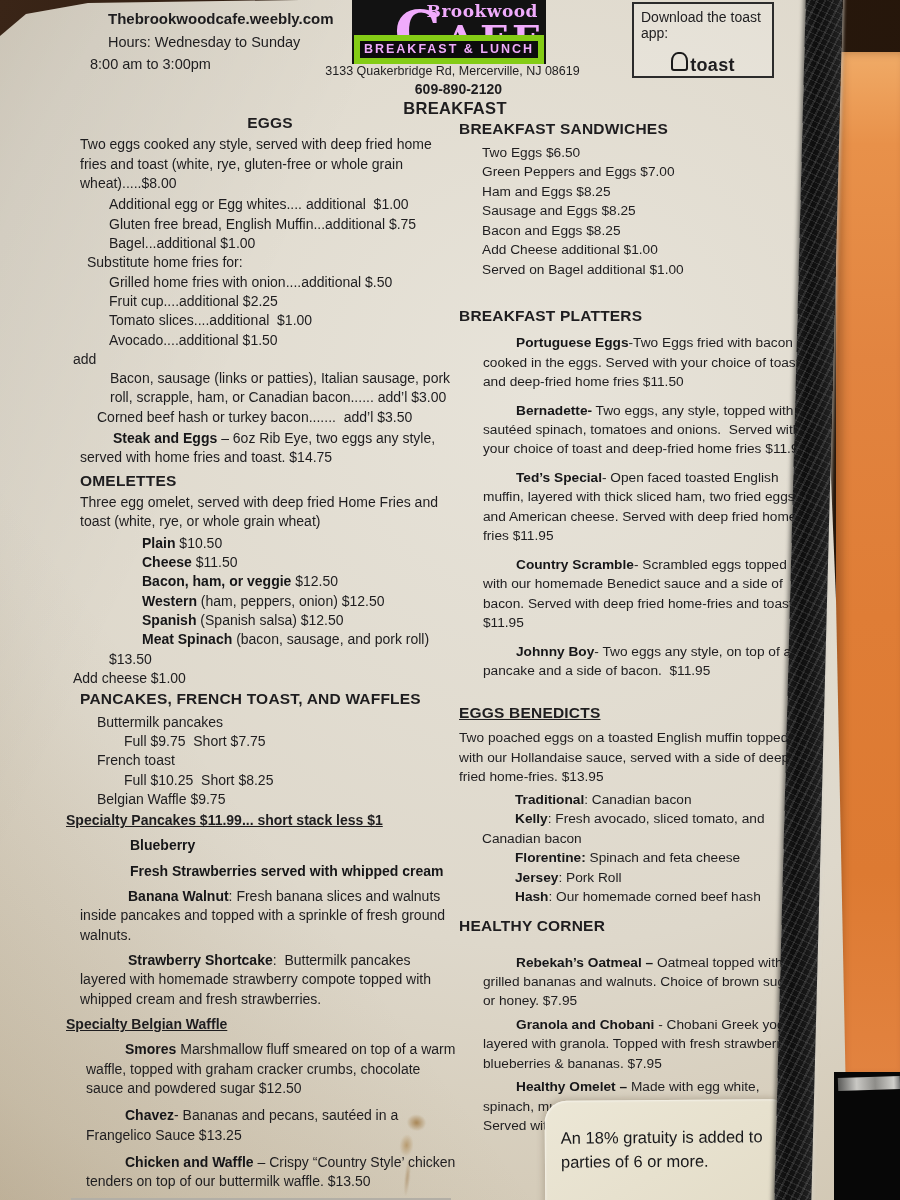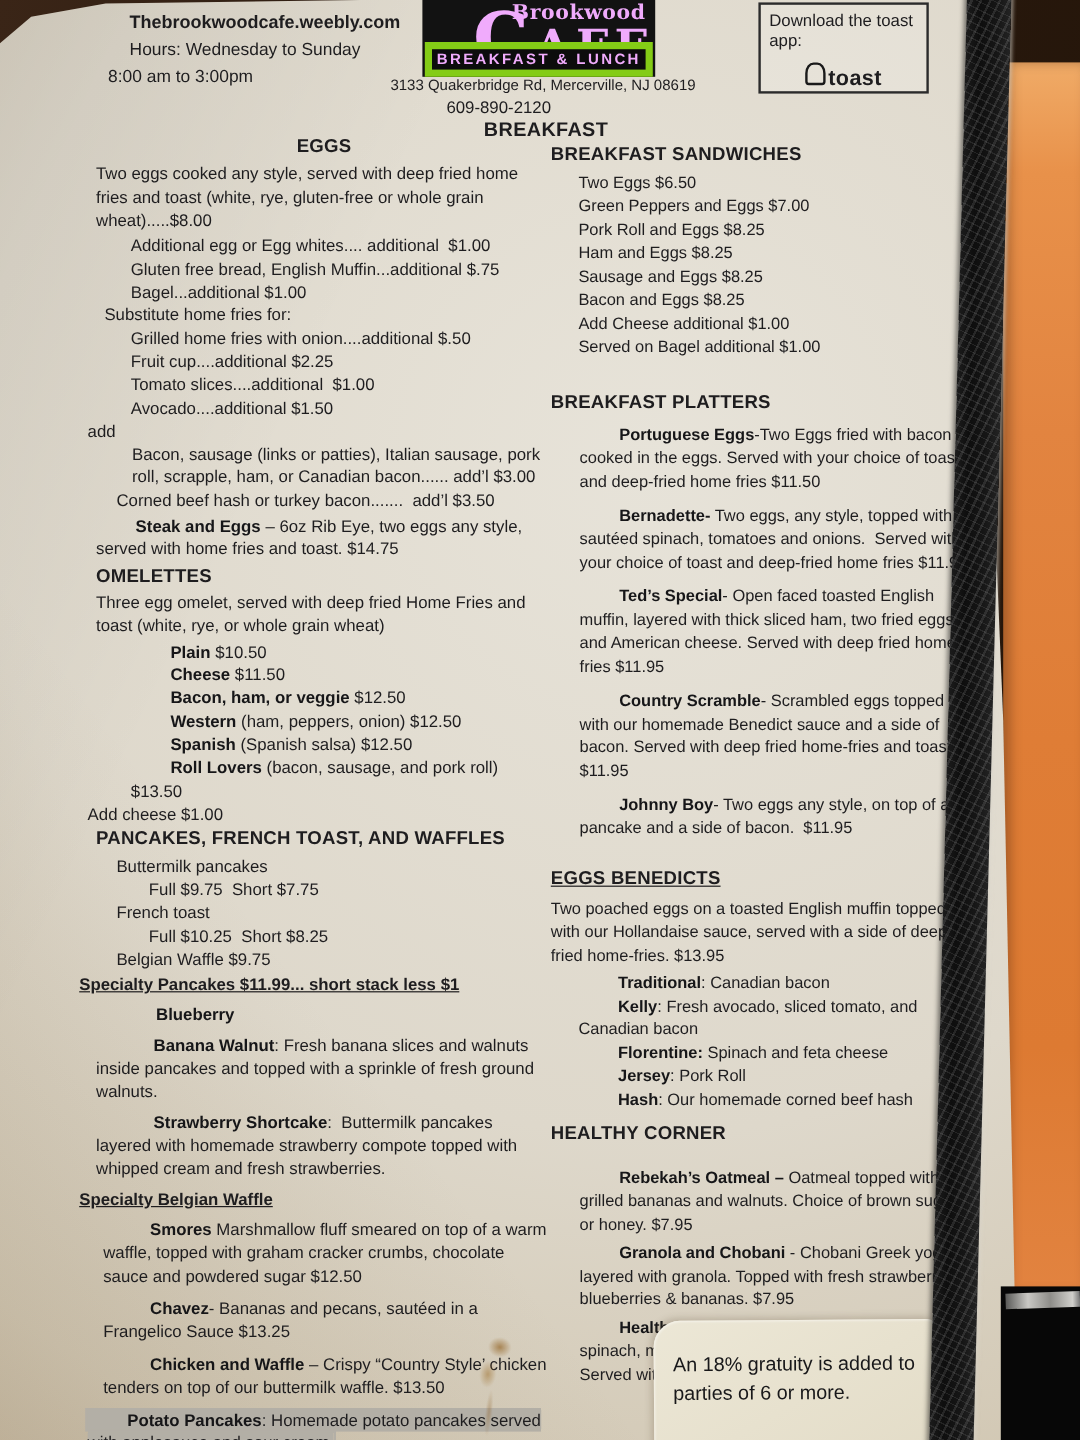--- a/index.html
+++ b/index.html
@@ -44,21 +44,21 @@
   .website{position:absolute;left:108px;top:10px;font-weight:bold;font-size:15px;}
   .hours1{position:absolute;left:108px;top:34px;font-size:14.5px;}
   .hours2{position:absolute;left:90px;top:56px;font-size:14.5px;}
   .logo{position:absolute;left:352px;top:0;width:194px;height:64px;background:#121212;color:#f0abfc;}
   .logo-name{font-family:"DejaVu Serif",serif;font-weight:bold;font-size:17px;text-align:right;padding:1px 8px 0 0;letter-spacing:.5px;}
   .logo-cafe{font-family:"DejaVu Serif",serif;font-weight:bold;font-size:38px;line-height:.8;margin-top:-12px;text-align:right;letter-spacing:5px;}
   .logo-cafe::first-letter{font-size:58px;}
   .logo-bar{position:absolute;bottom:0;left:2px;right:2px;border:6px solid #84cc16;background:#0c0c0c;
     font-size:12.5px;font-weight:bold;letter-spacing:2px;text-align:center;padding:1px 0 2px;}
   .address{position:absolute;left:325px;top:64px;width:255px;text-align:center;font-size:12.5px;}
-  .phone{position:absolute;left:372px;top:81px;width:140px;text-align:left;font-size:14px;}
+  .phone{position:absolute;left:362px;top:81px;width:140px;text-align:right;font-size:14px;font-weight:bold;}
   .page-title{position:absolute;left:305px;top:99px;width:300px;text-align:center;font-weight:bold;font-size:16.5px;letter-spacing:.3px;}
   .toast-box{position:absolute;left:632px;top:2px;width:124px;height:62px;border:2px solid #2b2b2b;padding:5px 7px;font-size:14px;background:rgba(255,255,255,.18);}
   .toast-row{margin-top:11px;text-align:center;}
   .toast-icon{display:inline-block;width:13px;height:15px;border:2.2px solid #1a1a1a;
     border-radius:7px 7px 3px 3px / 9px 9px 3px 3px;vertical-align:-2px;margin-right:2px;background:transparent;}
   .toast-brand{font-weight:bold;font-size:18px;letter-spacing:.3px;vertical-align:middle;}
   
   .col-left{position:absolute;left:80px;top:112px;width:380px;font-size:14px;line-height:1.38;}
   .col-right{position:absolute;left:459px;top:118px;width:354px;font-size:13.7px;line-height:1.42;}
   p{margin:0;}
@@ -149,50 +149,50 @@
       <b>Steak and Eggs</b><span> – 6oz Rib Eye, two eggs any style, served with home fries and toast. $14.75</span>
     </p>
 
     <p class="sec-h mb2">OMELETTES</p>
     <p class="mb2">Three egg omelet, served with deep fried Home Fries and toast (white, rye, or whole grain wheat)</p>
     <p class="ind2"><b>Plain</b><span> $10.50</span></p>
     <p class="ind2"><b>Cheese</b><span> $11.50</span></p>
     <p class="ind2"><b>Bacon, ham, or veggie</b><span> $12.50</span></p>
     <p class="ind2"><b>Western</b><span> (ham, peppers, onion) $12.50</span></p>
     <p class="ind2"><b>Spanish</b><span> (Spanish salsa) $12.50</span></p>
-    <p class="ind2"><b>Roll Lovers</b><span> (bacon, sausage, and pork roll) $13.50</span></p>
+    <p class="ind2"><b>Meat Spinach</b><span> (bacon, sausage, and pork roll) $13.50</span></p>
     <p class="neg">Add cheese $1.00</p>
 
     <p class="sec-h mb3">PANCAKES, FRENCH TOAST, AND WAFFLES</p>
     <p class="ind15">Buttermilk pancakes</p>
     <p class="ind3">Full $9.75&nbsp; Short $7.75</p>
     <p class="ind15">French toast</p>
     <p class="ind3">Full $10.25&nbsp; Short $8.25</p>
     <p class="ind15 mb2">Belgian Waffle $9.75</p>
 
     <p class="sp-title mb6">Specialty Pancakes $11.99... short stack less $1</p>
     <p class="ind15 mb6"><b>Blueberry</b></p>
+    <p class="ind15 mb6"><b>Fresh Strawberries served with whipped cream</b></p>
     <p class="tind mb6"><b>Banana Walnut</b><span>: Fresh banana slices and walnuts inside pancakes and topped with a sprinkle of fresh ground walnuts.</span></p>
     <p class="tind mb6"><b>Strawberry Shortcake</b><span>:&nbsp; Buttermilk pancakes layered with homemade strawberry compote topped with whipped cream and fresh strawberries.</span></p>
 
     <p class="sp-title mb6">Specialty Belgian Waffle</p>
     <p class="wfl"><b>Smores</b><span> Marshmallow fluff smeared on top of a warm waffle, topped with graham cracker crumbs, chocolate sauce and powdered sugar $12.50</span></p>
     <p class="wfl"><b>Chavez</b><span>- Bananas and pecans, sautéed in a Frangelico Sauce $13.25</span></p>
     <p class="wfl"><b>Chicken and Waffle</b><span> – Crispy “Country Style’ chicken tenders on top of our buttermilk waffle. $13.50</span></p>
     <div class="potato-block">
       <p><span class="hl"><b>Potato Pancakes</b><span>: Homemade potato pancakes served with applesauce and sour cream.</span></span></p>
       <p></p>
     </div>
   </div>
 
   <div class="col-right">
     <p class="sec-h mb3">BREAKFAST SANDWICHES</p>
     <p class="ritem">Two Eggs $6.50</p>
     <p class="ritem">Green Peppers and Eggs $7.00</p>
-    <p class="ritem">Pork Roll and Eggs $8.25</p>
     <p class="ritem">Ham and Eggs $8.25</p>
     <p class="ritem">Sausage and Eggs $8.25</p>
     <p class="ritem">Bacon and Eggs $8.25</p>
     <p class="ritem">Add Cheese additional $1.00</p>
     <p class="ritem">Served on Bagel additional $1.00</p>
 
     <p class="sec-h mt-platters">BREAKFAST PLATTERS</p>
     <p class="rpar"><b>Portuguese Eggs</b><span>-Two Eggs fried with bacon cooked in the eggs. Served with your choice of toast and deep-fried home fries $11.50</span></p>
     <p class="rpar"><b>Bernadette-</b><span> Two eggs, any style, topped with sautéed spinach, tomatoes and onions.&nbsp; Served with your choice of toast and deep-fried home fries $11.95</span></p>
     <p class="rpar"><b>Ted’s Special</b><span>- Open faced toasted English muffin, layered with thick sliced ham, two fried eggs, and American cheese. Served with deep fried home fries $11.95</span></p>

